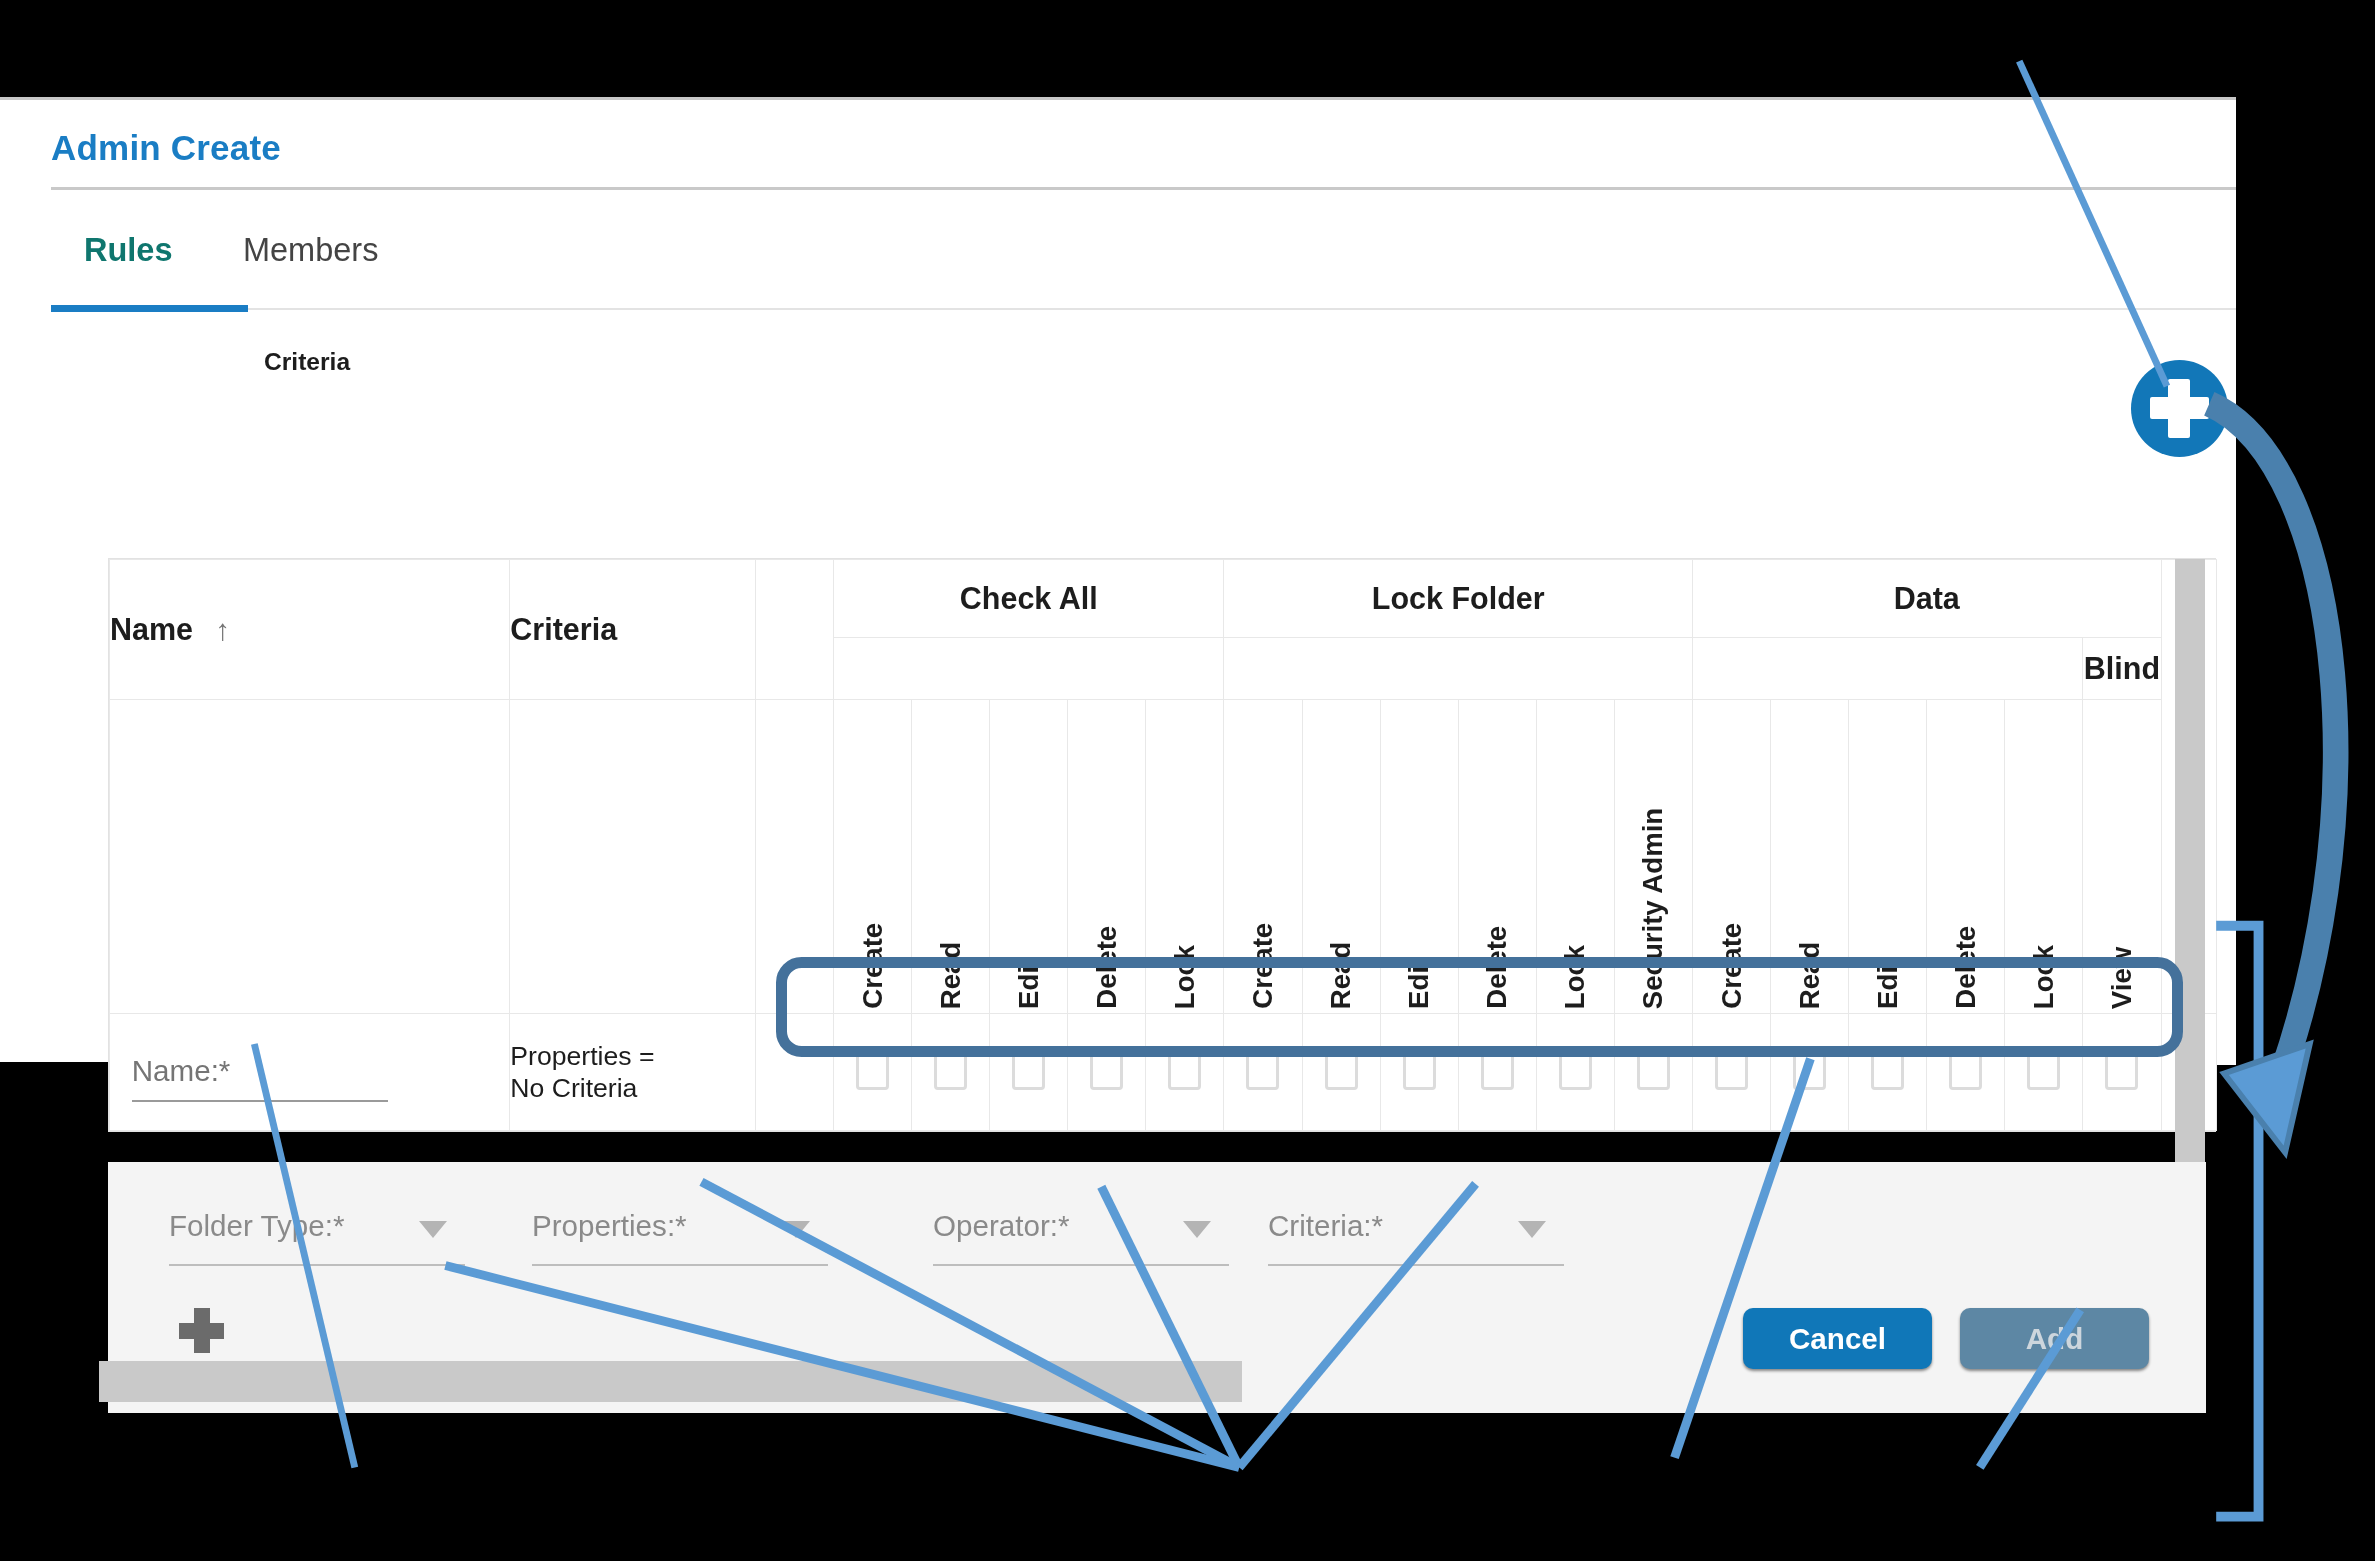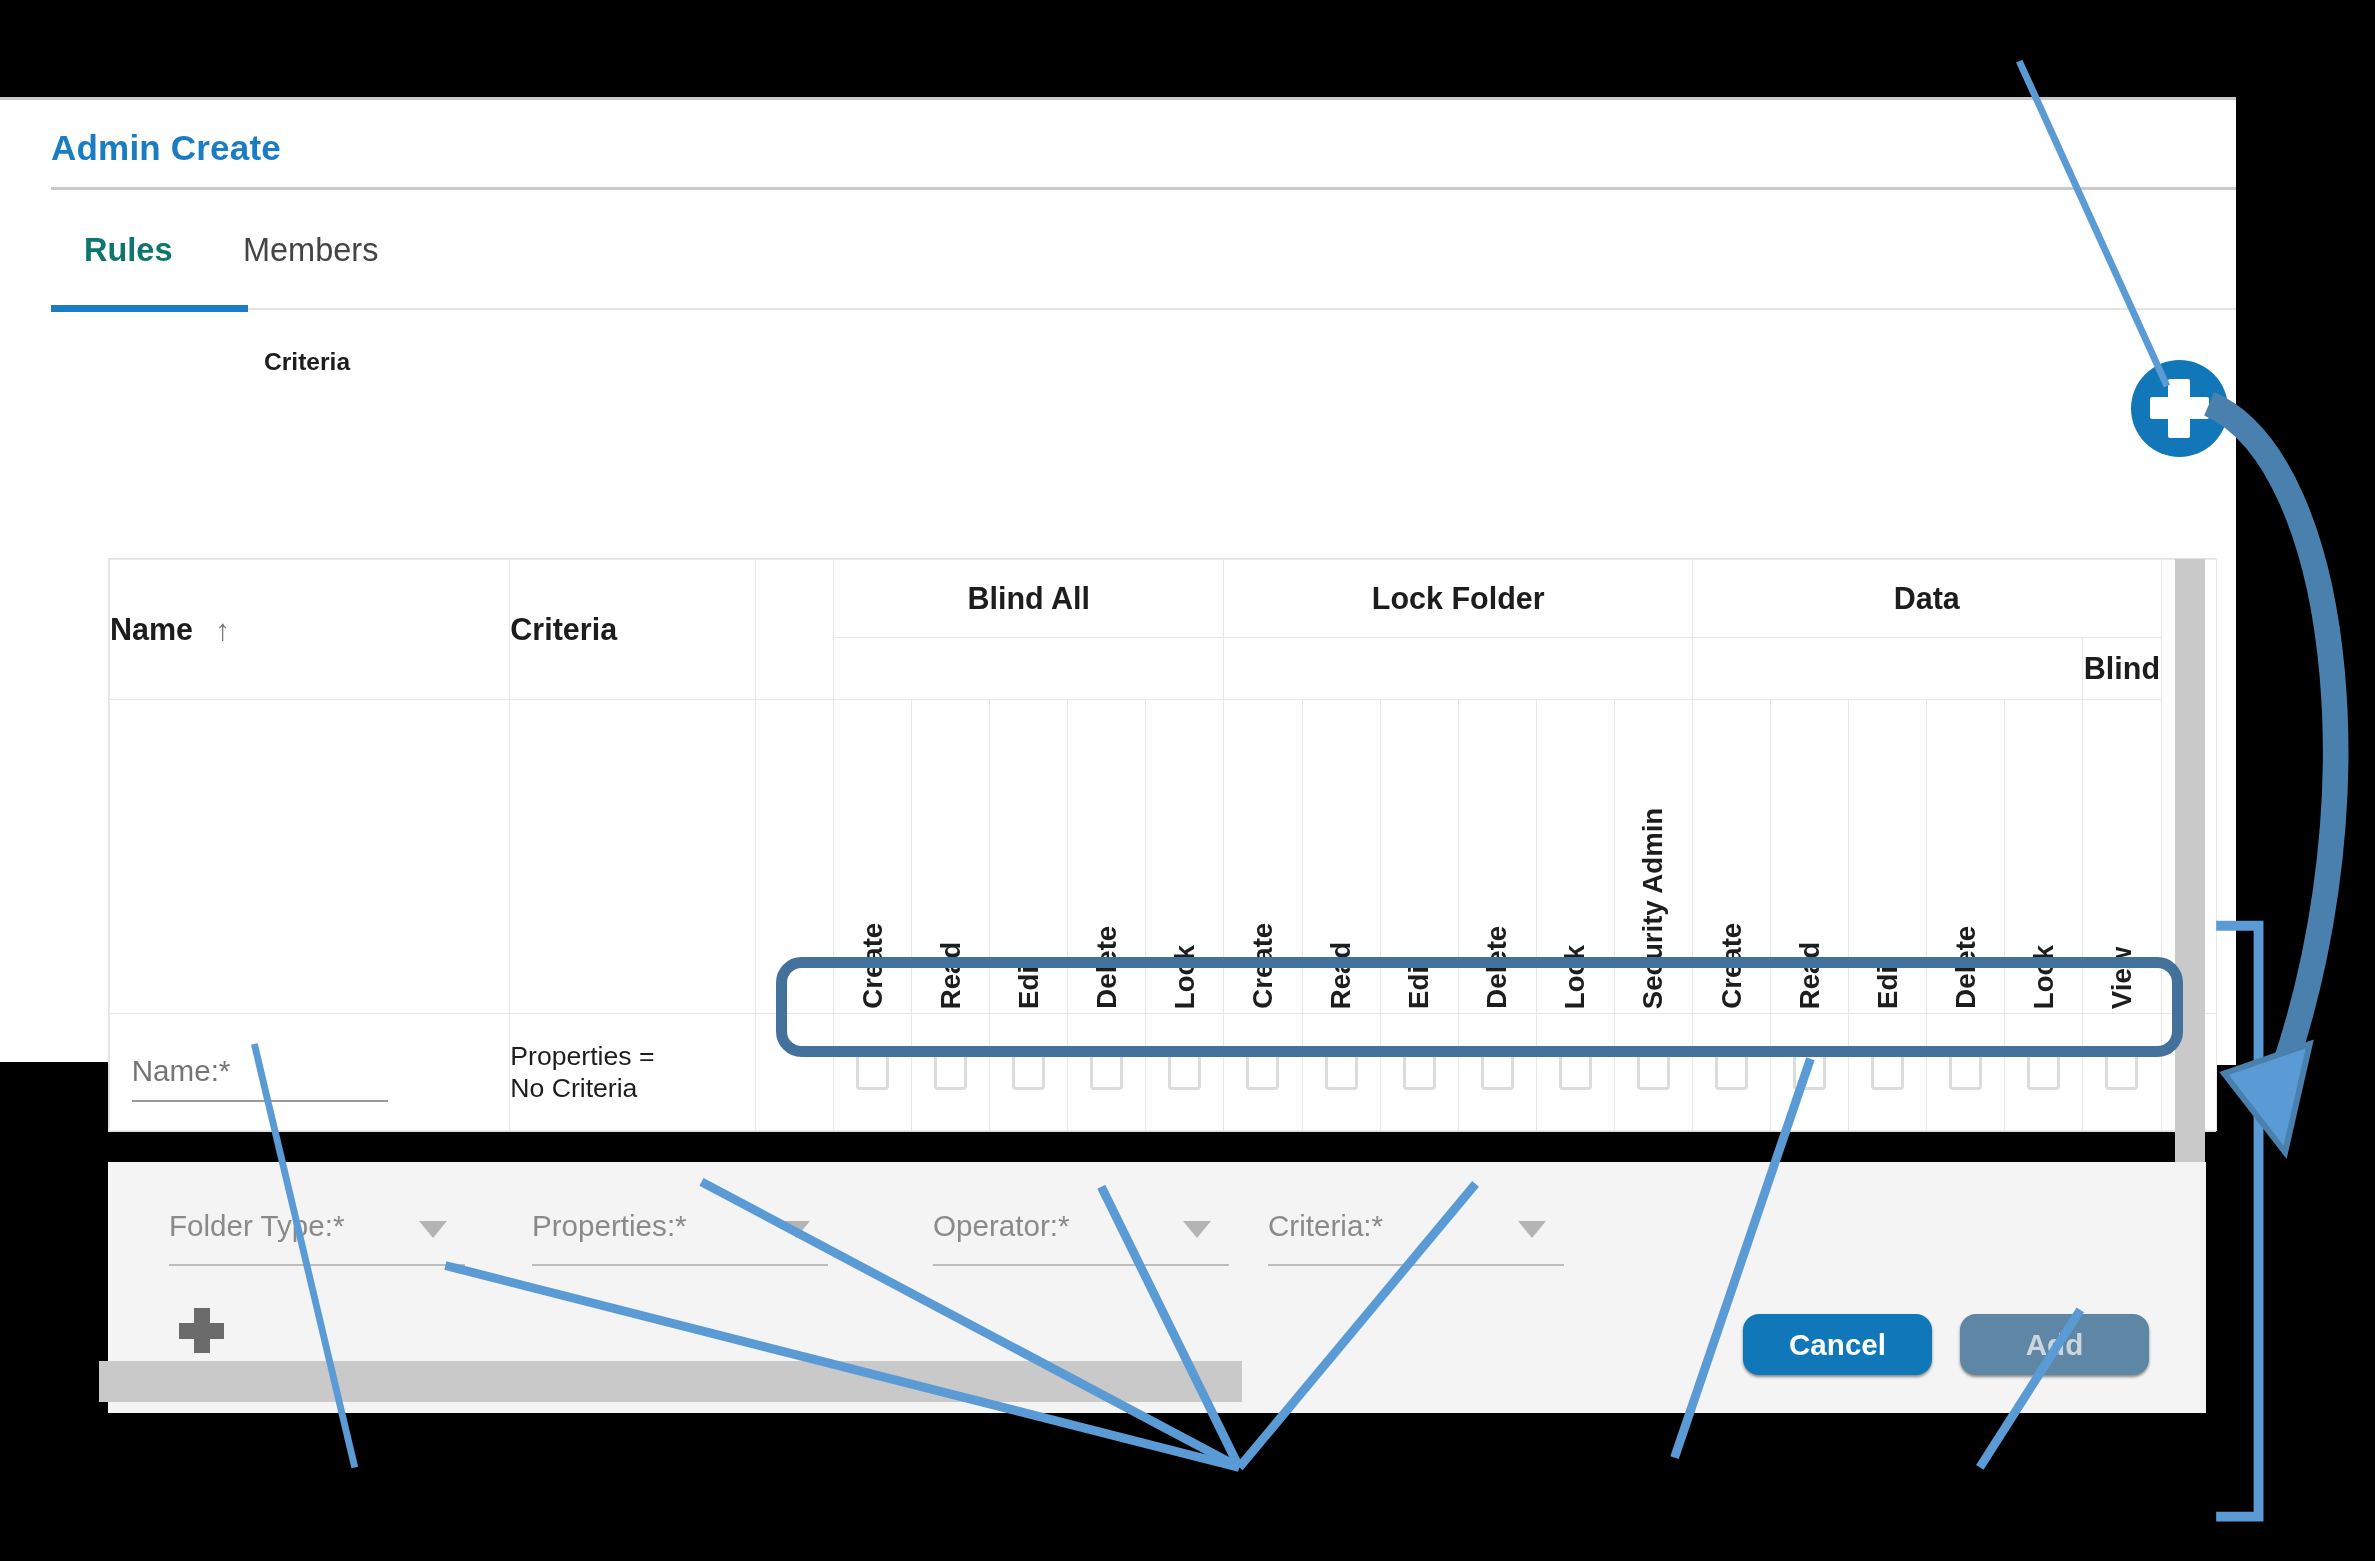--- a/index.html
+++ b/index.html
@@ -117,21 +117,21 @@
   #plus-small{
     position:absolute; left:71px; top:146px; width:45px; height:45px;
   }
   #plus-small:before,#plus-small:after{
     content:""; position:absolute; background:#6b6b6b;
   }
   #plus-small:before{left:0; top:14.8px; width:45px; height:15.8px;}
   #plus-small:after{left:14.8px; top:0; width:15.8px; height:45px;}
 
   .btn{
-    position:absolute; top:152px; height:61px; border-radius:16px;
+    position:absolute; top:146px; height:61px; border-radius:10px;
     font-size:29.6px; font-weight:bold; text-align:center; line-height:61px;
     box-shadow:0 2px 3px rgba(0,0,0,.45); cursor:pointer;
   }
   #btn-cancel{left:1635px; width:189px; background:#1077b8; color:#fff;}
   #btn-add{left:1852px; width:189px; background:#5d87a4; color:#cdd6dd;}
 
   
   #hscroll{
     position:absolute; left:99px; top:1361px; width:1143px; height:41px;
     background:#c9c9c9;
@@ -207,21 +207,21 @@
       <tbody>
           <tr>
         <th class="grp-head left" rowspan="2">
           <span>Name</span>
           <span style="font-size:29.6px;color:#777;margin-left:13.8px;">↑</span>
         </th>
         <th class="grp-head left" rowspan="2">
           <span>Criteria</span>
         </th>
         <th class="grp-head" rowspan="2"></th>
-        <th class="grp-head" colspan="5">Blind All</th>
+        <th class="grp-head" colspan="5">Check All</th>
         <th class="grp-head" colspan="6">Lock Folder</th>
         <th class="grp-head" colspan="6">Data</th>
         <th class="grp-head" rowspan="3"></th>
       </tr>
 
       <tr>
         <th class="sub-grp" colspan="5"></th>
         <th class="sub-grp" colspan="6"></th>
         <th class="sub-grp" colspan="5"></th>
         <th class="sub-grp" style="white-space:nowrap;overflow:hidden;">Blind</th>

